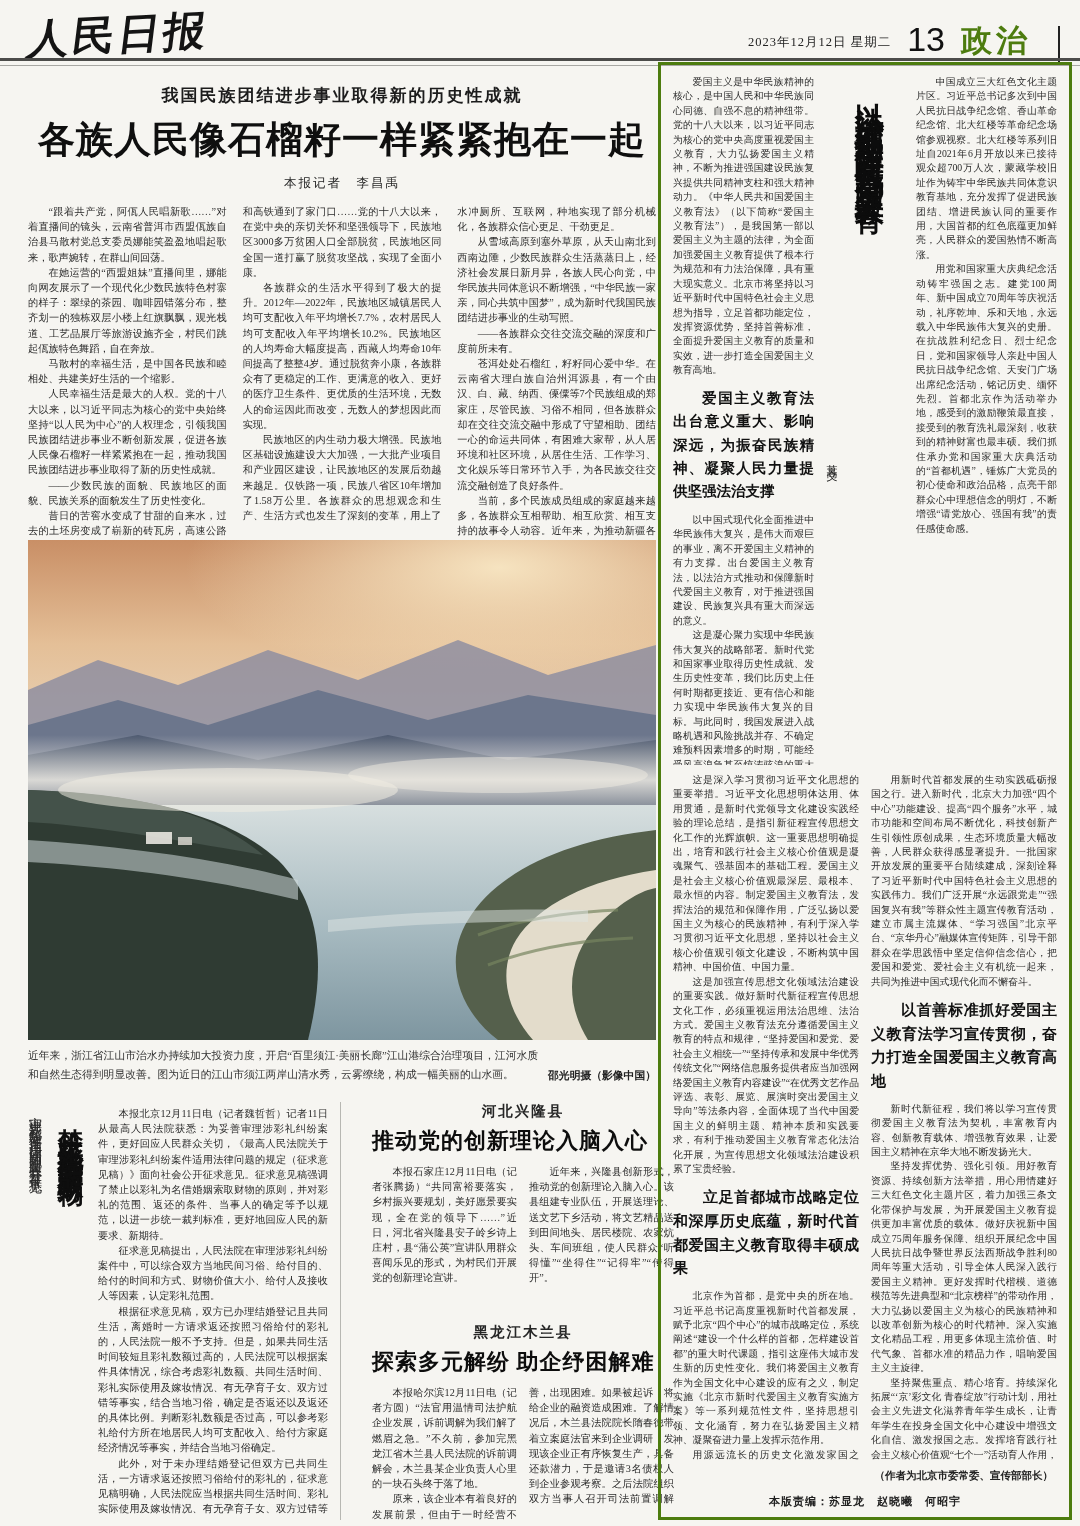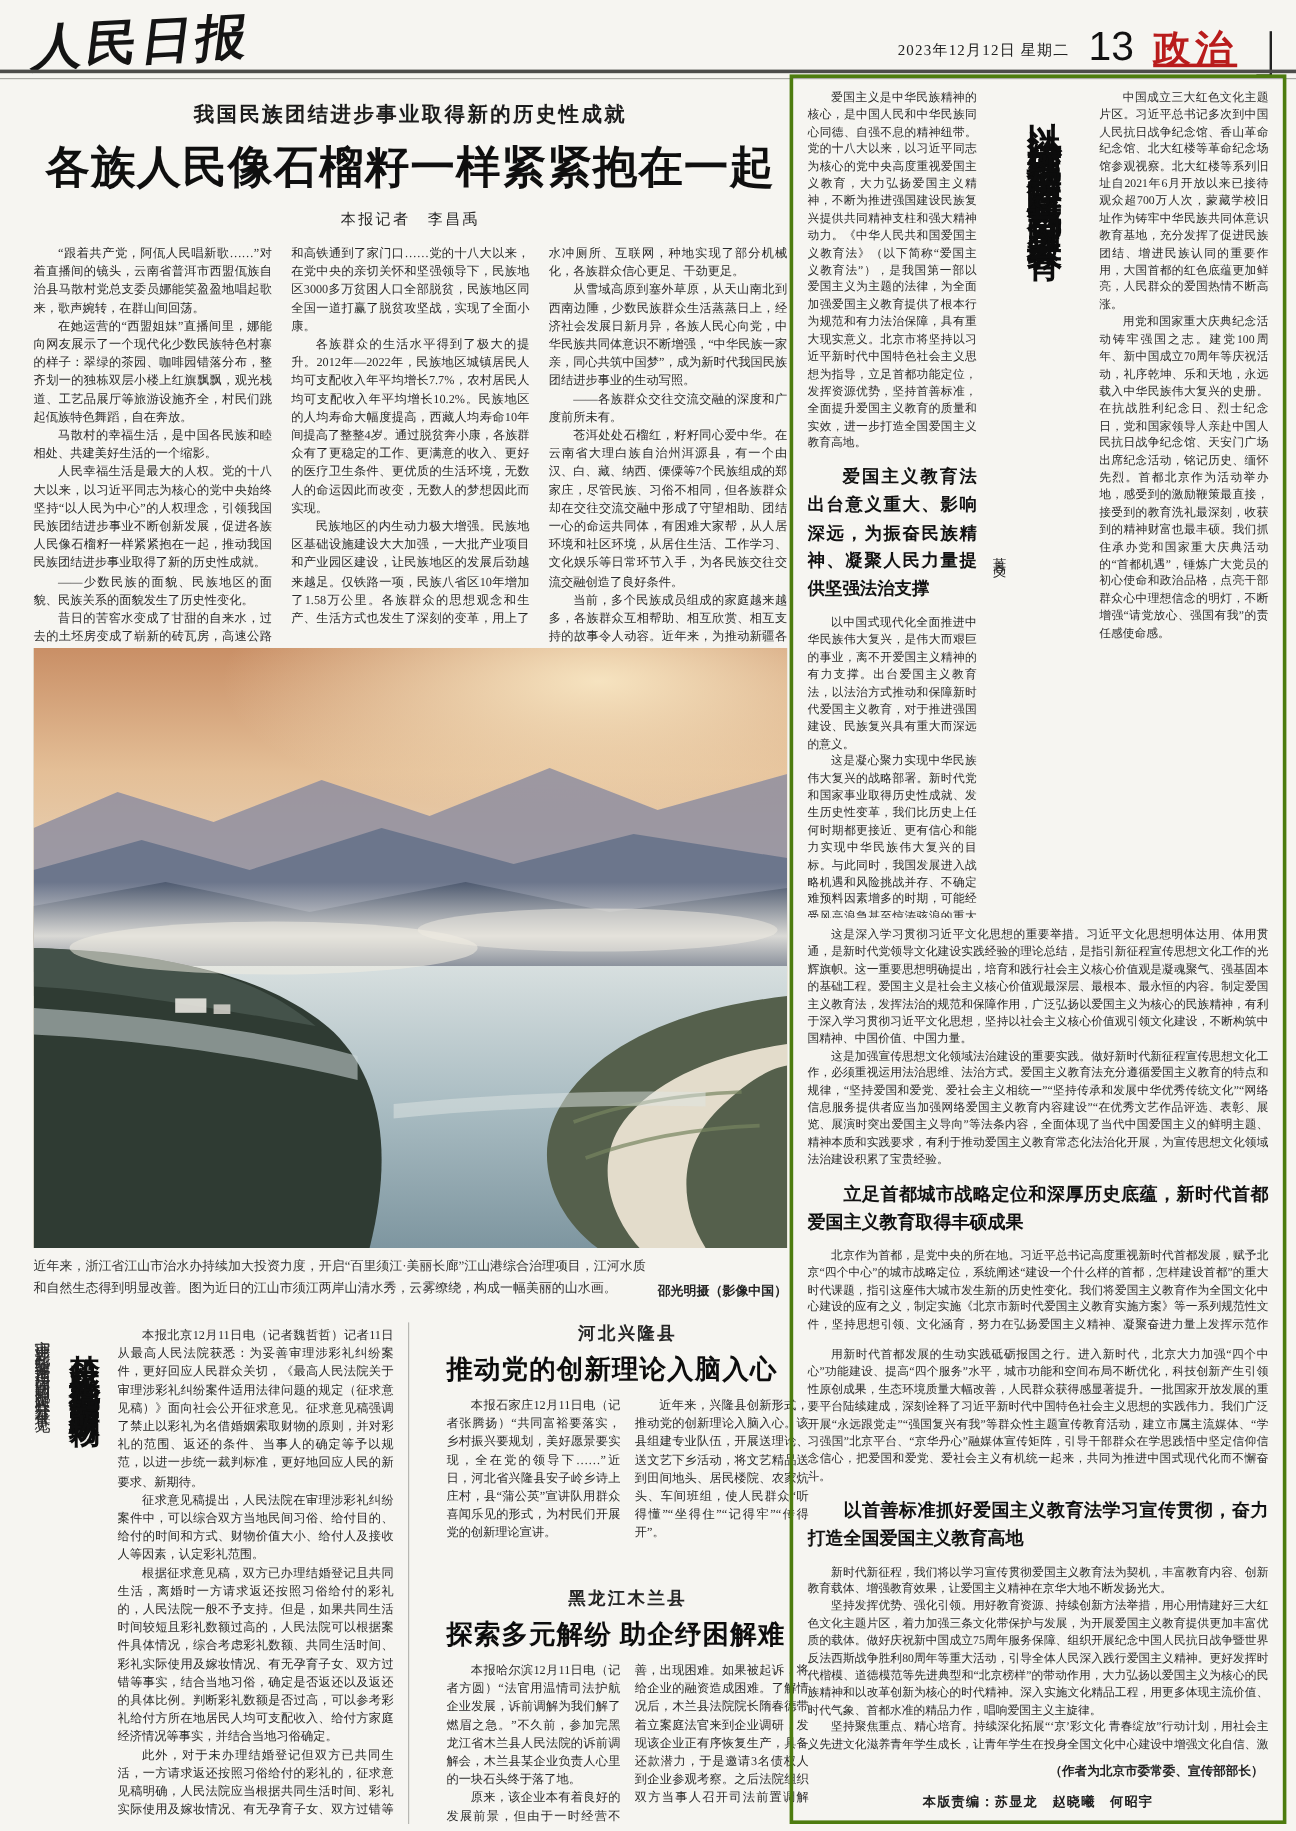--- a/index.html
+++ b/index.html
@@ -6,21 +6,21 @@
   .page{position:relative;width:1080px;height:1526px;margin:0 auto;background:#f6f5f1;
         font-family:"Liberation Serif","DejaVu Serif",serif;color:#262626;overflow:hidden;}
   
   .header{position:absolute;top:4px;left:28px;right:6px;height:52px;}
   .masthead{position:absolute;left:0;bottom:0;font-family:"DejaVu Serif","Liberation Serif",serif;
             font-size:42px;font-weight:bold;color:#141414;transform:skewX(-10deg) rotate(-3deg);
             letter-spacing:3px;line-height:1;}
   .header-right{position:absolute;right:14px;bottom:0;display:flex;align-items:flex-end;gap:16px;}
   .pub-date{font-size:12.5px;color:#222;padding-bottom:5px;letter-spacing:1px;}
   .page-no{font-family:"Liberation Sans","DejaVu Sans",sans-serif;font-size:34px;line-height:1;color:#111;}
-  .section-name{font-size:31px;font-weight:bold;line-height:1;color:#b91c1c;letter-spacing:4px;text-decoration:underline;}
+  .section-name{font-size:31px;font-weight:bold;line-height:1;color:#4d7c0f;letter-spacing:4px;}
   .corner-bracket{display:inline-block;width:11px;height:36px;border-right:2.5px solid #222;
                   border-bottom:2.5px solid #222;transform:translateY(8px);}
   .header-rule{position:absolute;top:58px;left:0;width:1080px;height:4px;
                border-top:3px solid #4c4c4a;border-bottom:1px solid #a8a8a4;}
   
   .art1{position:absolute;left:28px;top:84px;width:628px;}
   .art1 .kicker{text-align:center;font-size:17px;font-weight:bold;letter-spacing:2px;color:#1c1c1c;}
   .art1 .title{text-align:center;font-family:Liberation Sans, sans-serif;
                font-size:37px;font-weight:bold;letter-spacing:1px;margin-top:8px;color:#0f0f0f;}
   .art1 .byline{text-align:center;font-size:12.5px;margin-top:10px;letter-spacing:2px;}
@@ -52,21 +52,21 @@
   .redbox{position:absolute;left:658px;top:62px;width:414px;height:1458px;box-sizing:border-box;
           border:3px solid #4d7c0f;padding:10px 12px 28px 12px;}
   .red-top{display:grid;grid-template-columns:1fr 82px 1fr;gap:10px;height:690px;overflow:hidden;}
   .red-colA1,.red-colB1{overflow:hidden;}
   .red-title-strip{position:relative;}
   .red-vtitle{writing-mode:vertical-rl;font-family:"Liberation Sans","DejaVu Sans",sans-serif;
               font-size:29px;font-weight:bold;letter-spacing:5px;color:#0c0c0c;
               position:absolute;top:4px;left:50%;transform:translateX(-38%);height:672px;}
   .red-author{writing-mode:vertical-rl;font-size:11px;letter-spacing:3px;color:#222;
               position:absolute;left:0px;top:380px;}
-  .red-bottom{margin-top:8px;display:grid;grid-template-columns:1fr;gap:12px;height:688px;overflow:hidden;}
+  .red-bottom{margin-top:8px;display:grid;grid-template-columns:1fr 1fr;gap:12px;height:688px;overflow:hidden;}
   .red-colA2,.red-colB2{overflow:hidden;}
   .subhead{font-family:"Liberation Sans","DejaVu Sans",sans-serif;font-weight:bold;color:#111;
            text-align:justify;text-indent:2em;margin:9px 0;}
   .subhead1{font-size:14.5px;line-height:1.62;}
   .subhead2,.subhead3{font-size:15px;line-height:1.58;}
   .redbox p{font-size:9.8px;line-height:14.4px;}
   .author-note{position:absolute;right:16px;bottom:34px;font-size:10.5px;font-weight:bold;color:#222;}
   .page-credit{position:absolute;left:0;right:0;bottom:8px;text-align:center;font-size:11px;
                font-weight:bold;color:#222;letter-spacing:1px;}
 </style>

